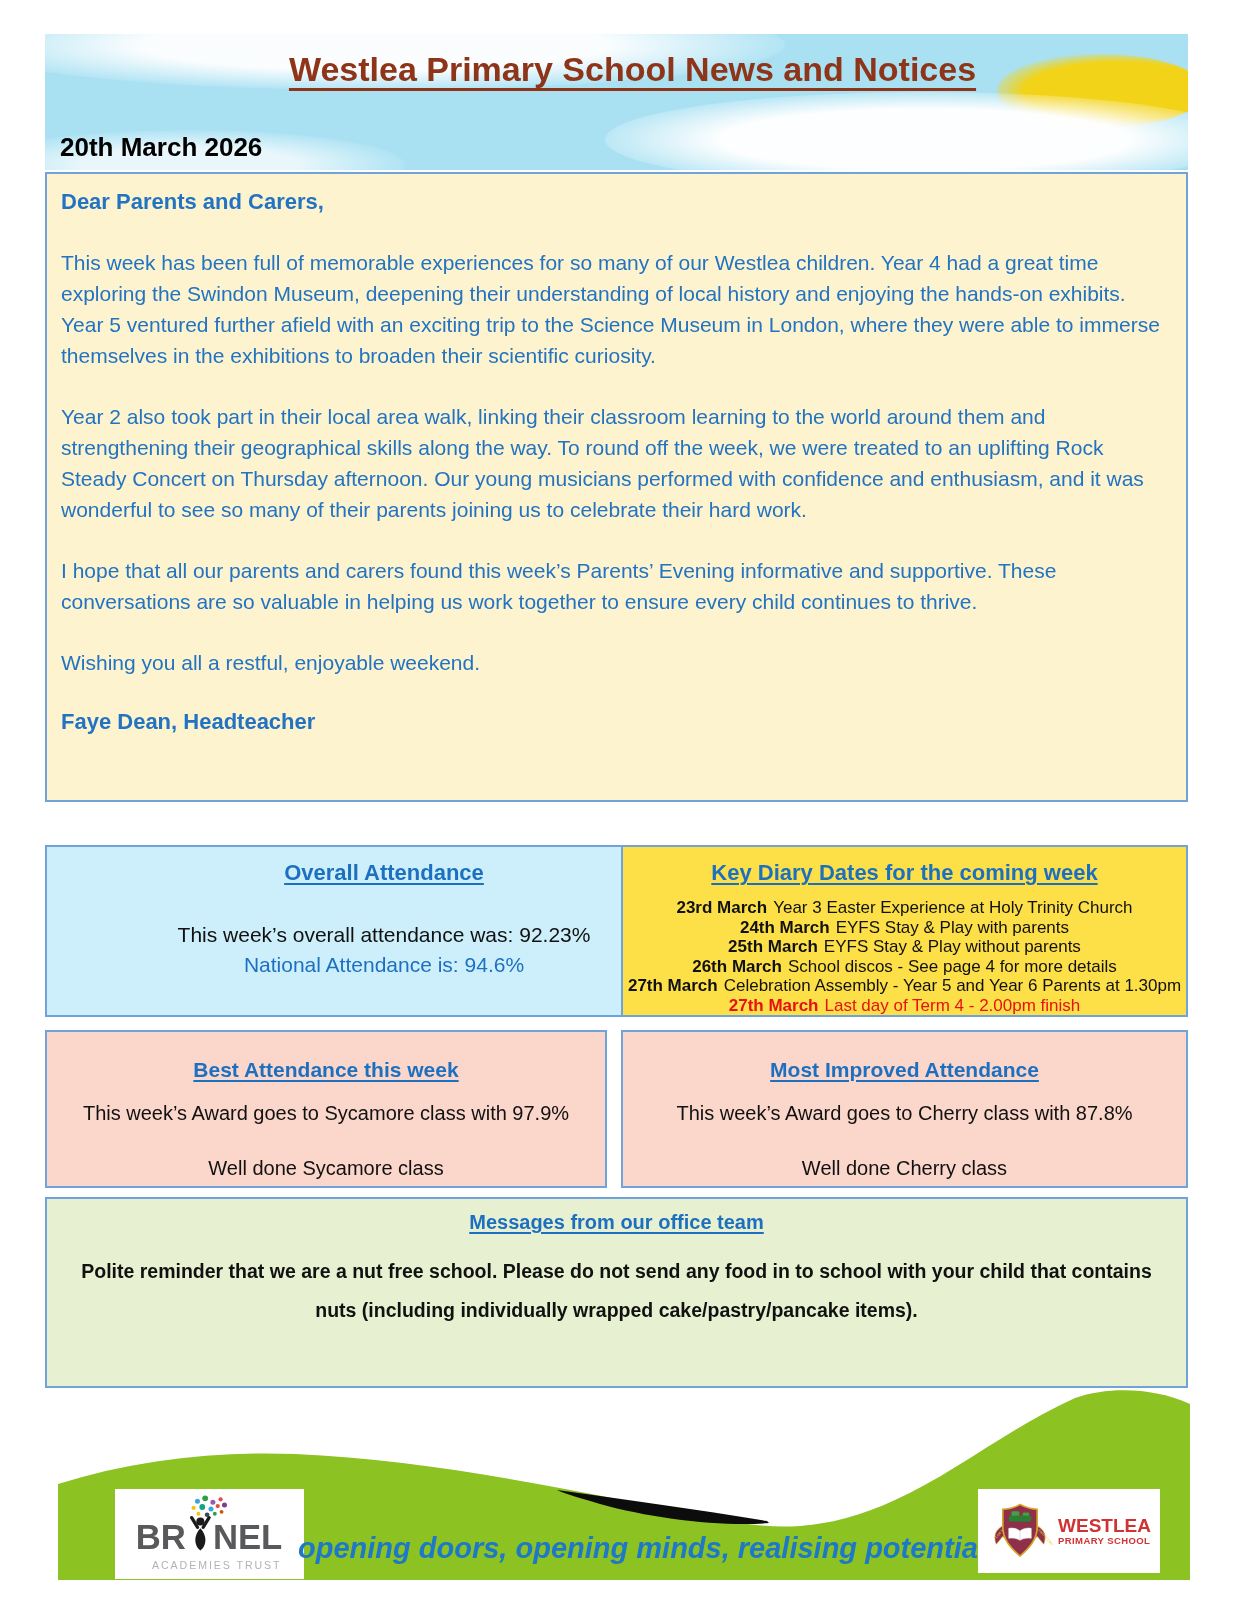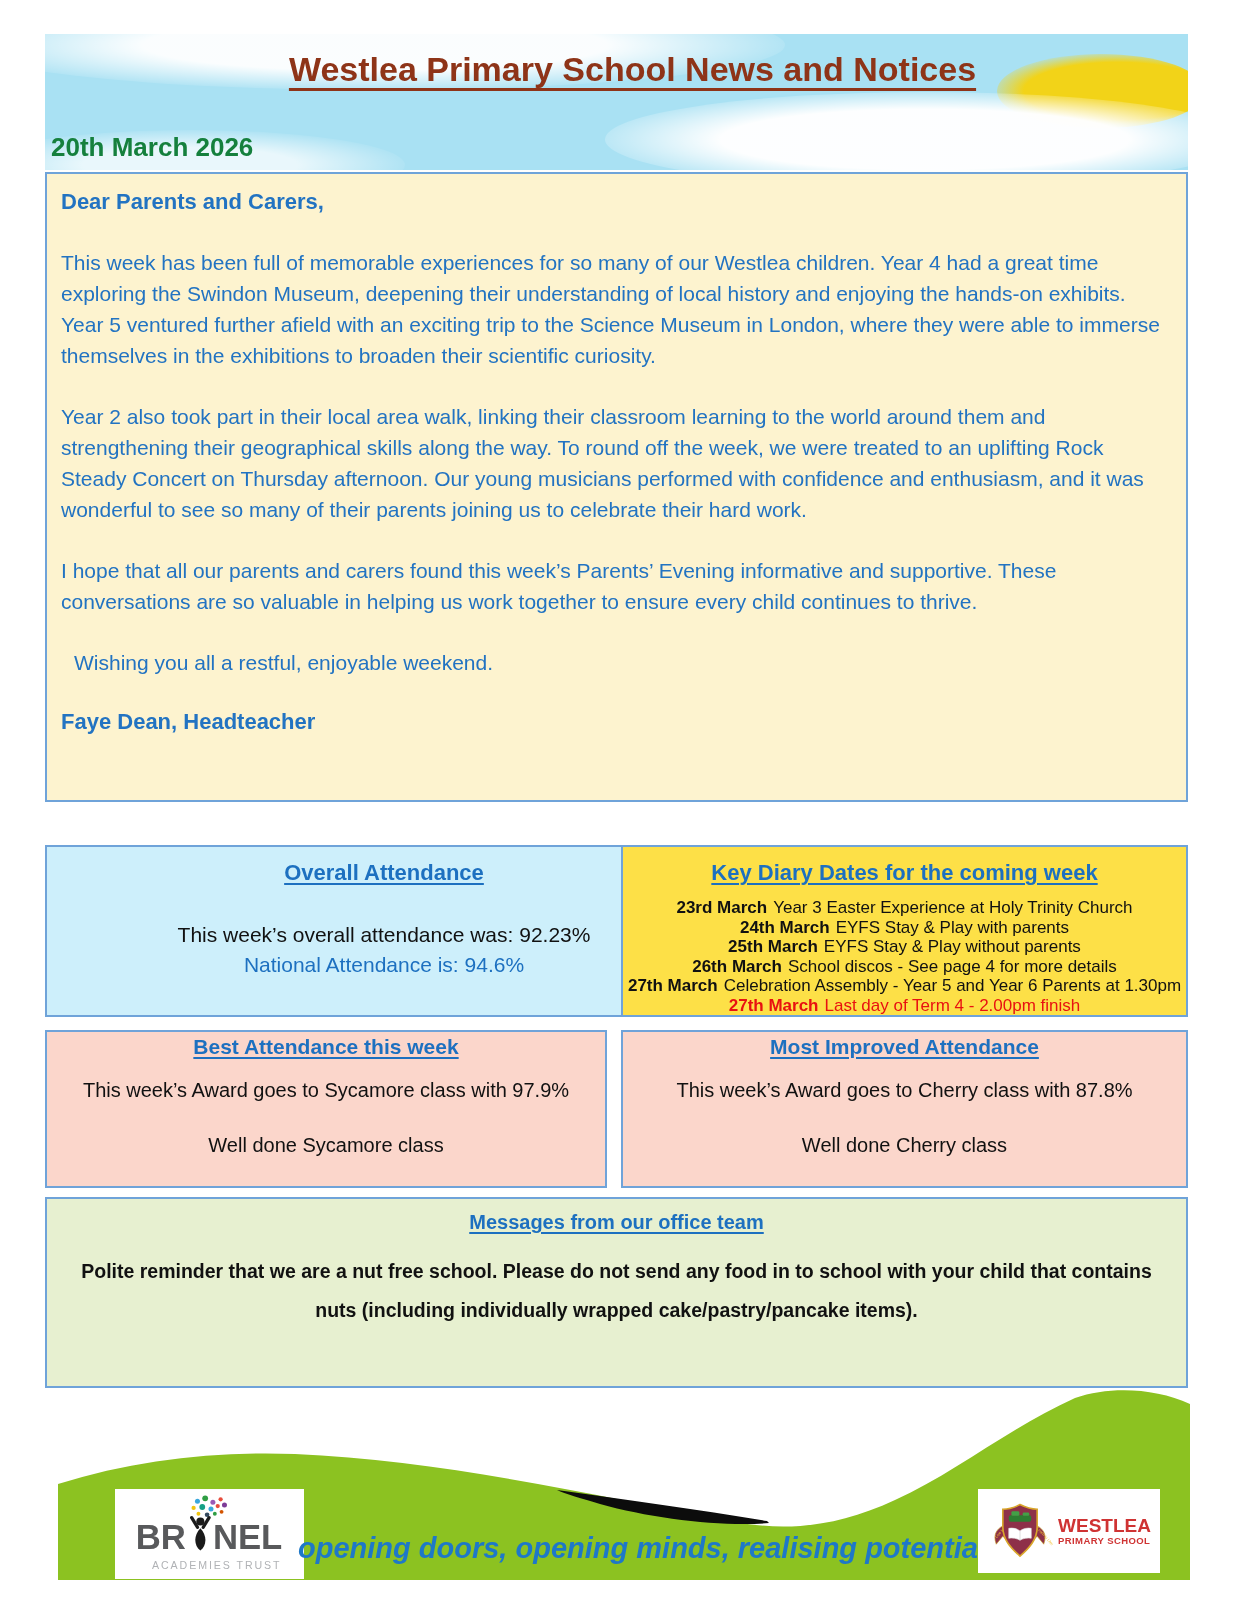--- a/index.html
+++ b/index.html
@@ -14,30 +14,30 @@
     background:radial-gradient(ellipse at center, rgba(255,255,255,.95) 40%, rgba(255,255,255,0) 75%); }
   .cloud.c2 { left:560px; top:58px; width:640px; height:95px;
     background:radial-gradient(ellipse at center, rgba(255,255,255,.98) 45%, rgba(255,255,255,0) 78%); }
   .cloud.c3 { left:-70px; top:96px; width:430px; height:70px;
     background:radial-gradient(ellipse at center, rgba(255,255,255,.75) 35%, rgba(255,255,255,0) 75%); }
   .sun { position:absolute; left:952px; top:20px; width:208px; height:74px; border-radius:50%;
     background:radial-gradient(ellipse at 58% 50%, #f2d318 55%, rgba(242,211,24,0) 78%); }
   .newsletter-title { position:absolute; left:16px; top:16px; width:100%; text-align:center; z-index:3;
     font-size:34px; font-weight:bold; color:#8e3418; text-decoration:underline;
     text-decoration-thickness:3px; text-underline-offset:7px; }
-  .issue-date { position:absolute; left:6px; bottom:7px; z-index:3;
-    font-size:26px; font-weight:bold; color:#15803d; }
+  .issue-date { position:absolute; left:15px; bottom:7px; z-index:3;
+    font-size:26px; font-weight:bold; color:#000000; }
 
   
   .letter { position:absolute; left:45px; top:172px; width:1143px; height:630px;
     background:#fdf3cf; border:2px solid #6fa3d9; padding:10px 14px;
     color:#2273c2; font-size:21px; line-height:31px; }
   .letter .greeting { font-weight:bold; font-size:22px; margin-top:2px; }
   .letter p.para { margin-top:30px; }
-  .letter .closing { margin-top:30px;margin-left:13px; }
+  .letter .closing { margin-top:30px; }
   .letter .signature { margin-top:28px; font-weight:bold; font-size:22px; }
 
   
   .box { position:absolute; border:2px solid #6fa3d9; text-align:center; }
   .box-title { font-weight:bold; color:#1d70c0; text-decoration:underline;
     text-underline-offset:3px; text-decoration-thickness:2px; }
 
   .box.overall { left:45px; top:845px; width:678px; height:172px; background:#cdeffb; }
   .box.overall .box-title { font-size:22px; margin-top:13px; }
   .box.overall .att-line1 { font-size:21px; color:#111; margin-top:37px; }
@@ -46,21 +46,21 @@
   .box.diary { left:621px; top:845px; width:567px; height:172px; background:#fde047; }
   .box.diary .box-title { font-size:22px; margin-top:13px; }
   .diary-rows { margin-top:12px; }
   .diary-row { font-size:17px; line-height:19.5px; color:#111; }
   .diary-row .d-date { font-weight:bold; margin-right:6px; }
   .diary-row.highlight, .diary-row.highlight .d-date { color:#e81111; }
 
   .box.award { top:1030px; height:158px; background:#fbd6cb; }
   .box.award.best { left:45px; width:562px; }
   .box.award.improved { left:621px; width:567px; }
-  .box.award .box-title { font-size:21px; margin-top:3px; }
+  .box.award .box-title { font-size:21px; margin-top:26px; }
   .box.award .award-line { font-size:20px; color:#111; margin-top:20px; }
   .box.award .welldone-line { font-size:20px; color:#111; margin-top:32px; }
 
   .box.office { left:45px; top:1197px; width:1143px; height:191px; background:#e7f0d0; }
   .box.office .box-title { font-size:20px; margin-top:12px; }
   .box.office .office-body { width:1100px; margin:18px auto 0; font-weight:bold;
     font-size:19.5px; line-height:39px; color:#111; }
 
   
   .footer-wave { position:absolute; left:45px; top:1388px; width:1145px; height:192px; }

